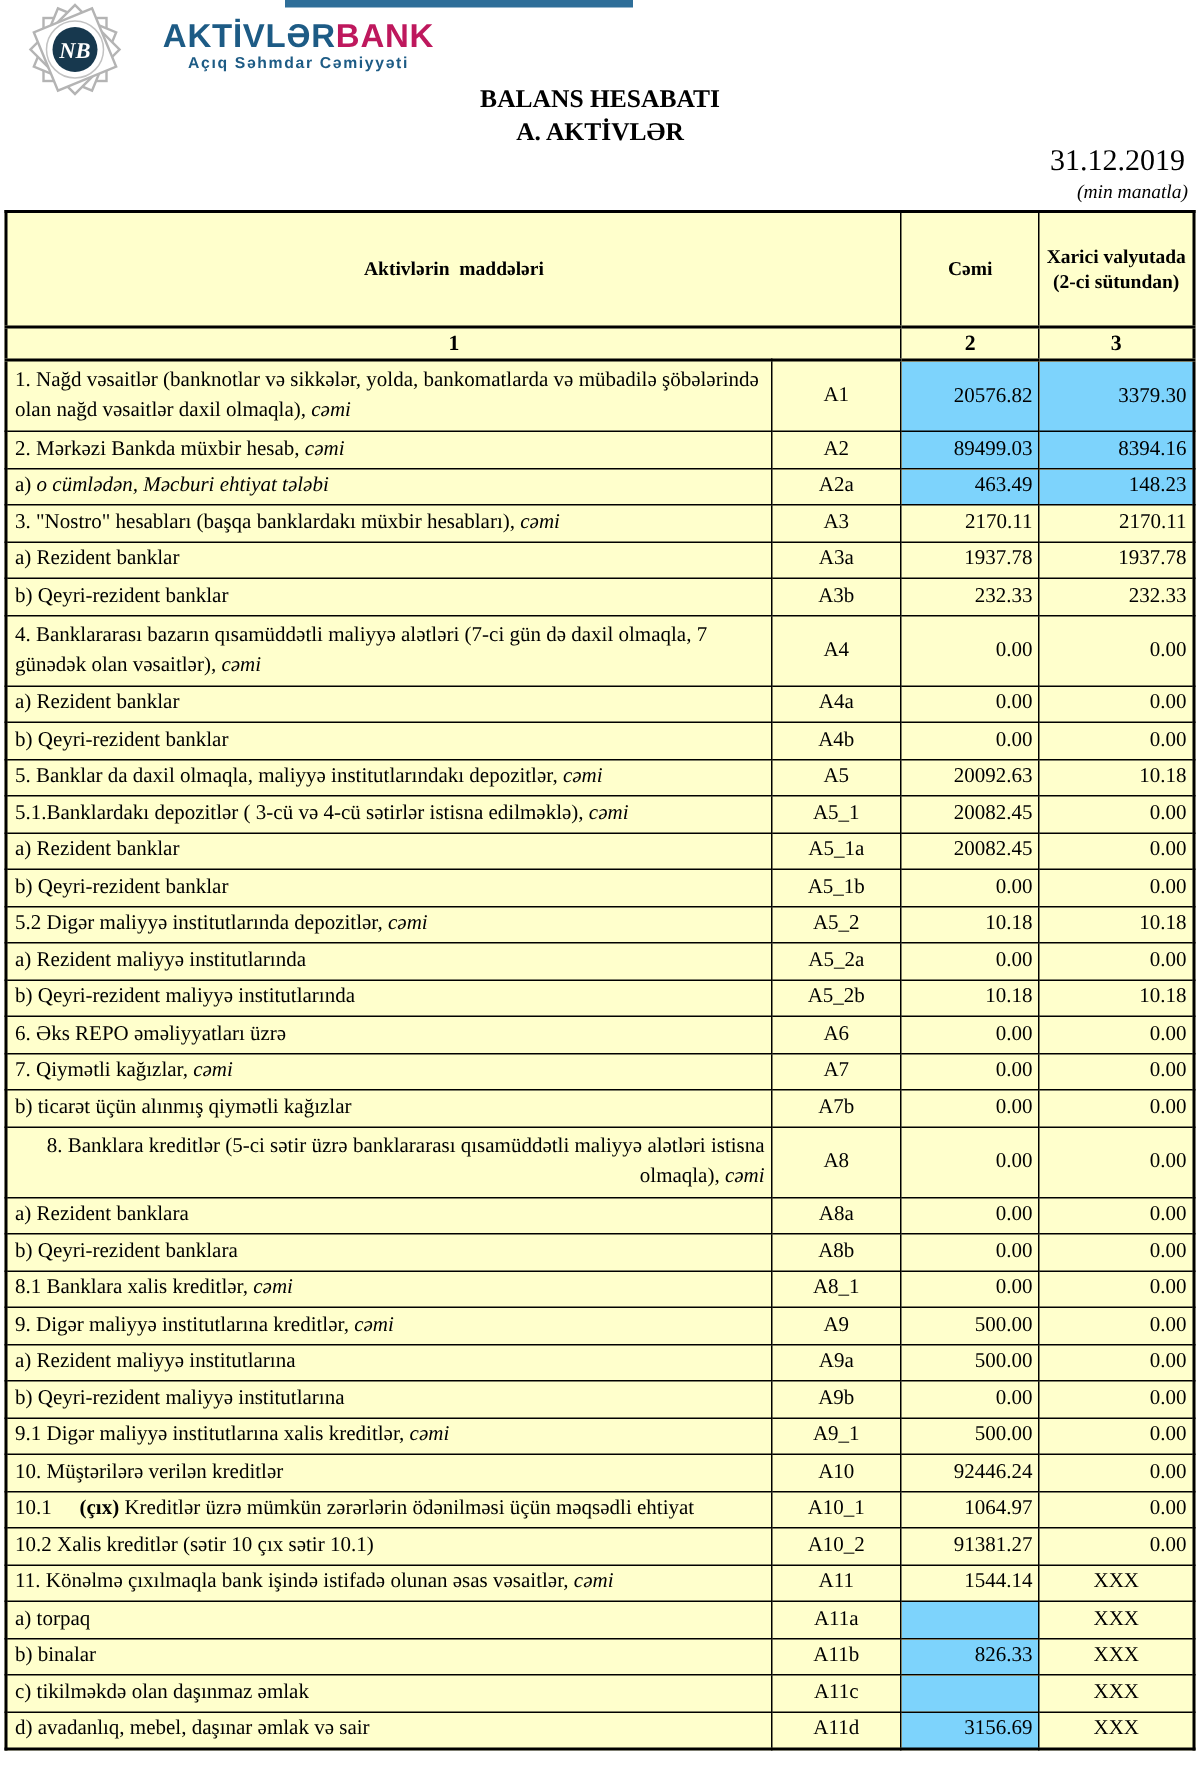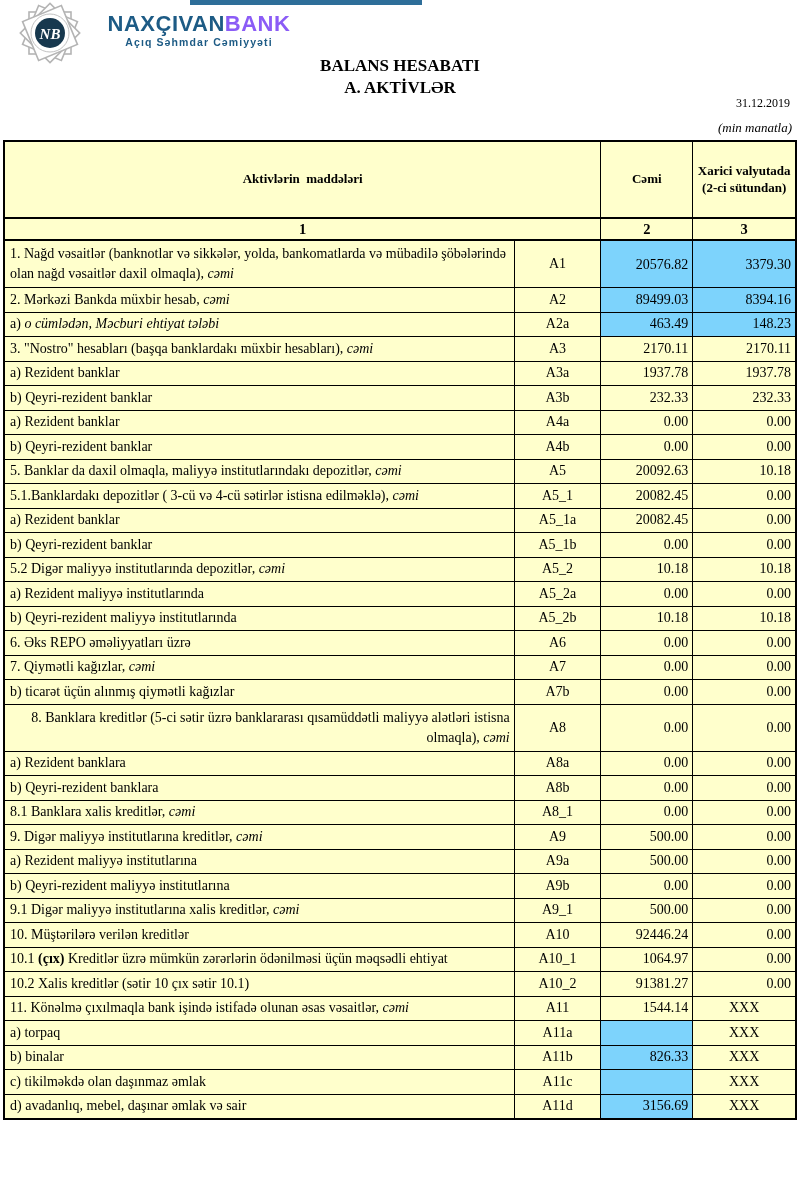--- a/index.html
+++ b/index.html
@@ -8,27 +8,27 @@
 
   
   .topbar-fragment{position:absolute;left:190px;top:0;width:232px;height:5px;background:#2e6e99;}
 
   
   .logo-mark{position:absolute;left:18px;top:1px;width:64px;height:64px;}
   .logo-text{position:absolute;left:92px;top:12px;width:214px;text-align:center;
              font-family:"Liberation Sans",sans-serif;}
   .logo-name{font-size:22px;font-weight:bold;letter-spacing:.5px;line-height:1.05;white-space:nowrap;}
   .logo-name .primary{color:#1d5b85;}
-  .logo-name .secondary{color:#8b5cf6;}
+  .logo-name .secondary{color:#be185d;}
   .logo-sub{margin-top:1px;font-size:10.5px;font-weight:bold;color:#1d5b85;letter-spacing:1.1px;}
 
   
   .doc-title{position:absolute;top:55px;left:0;width:100%;text-align:center;
              font-weight:bold;font-size:17px;line-height:22px;}
-  .report-date{position:absolute;top:96px;right:10px;font-size:12px;}
+  .report-date{position:absolute;top:96px;right:10px;font-size:20px;}
   .report-unit{position:absolute;top:120px;right:8px;font-size:13px;font-style:italic;}
 
   
   table.balance{position:absolute;left:3px;top:140px;width:794px;
                 border-collapse:collapse;background:#ffffcc;table-layout:fixed;}
   table.balance{border:2px solid #000;}
   .balance th,.balance td{border:1px solid #000;overflow:hidden;}
 
   .balance thead th{height:71px;font-size:13px;font-weight:bold;text-align:center;
                     vertical-align:middle;padding:2px 4px;line-height:1.25;}
@@ -37,21 +37,21 @@
 
   .balance tbody td{height:21.5px;font-size:14px;vertical-align:middle;padding:0;}
   .balance tbody tr.tall td{height:44px;}
   .c-label{text-align:left;padding:1px 4px 1px 5px !important;line-height:1.42;}
   .c-code{text-align:center;font-size:14.5px;}
   .c-num{text-align:right;padding-right:4px !important;font-size:14.5px;}
   .c-num.center{text-align:center;padding-right:0 !important;}
   .white{background:#7dd3fc;}
   .vtop{vertical-align:top;padding-top:1px !important;}
   .it{font-style:italic;}
-  .bd{font-weight:bold;}
+  .bd{font-weight:bold;margin-left:15px;}
 </style>
 </head>
 <body>
 
 <div class="page">
 
   <div class="topbar-fragment"></div>
 
   <svg class="logo-mark" viewBox="0 0 64 64" xmlns="http://www.w3.org/2000/svg">
     <g stroke="#b4b4b4" fill="#ffffff" stroke-width="1.6">
@@ -60,21 +60,21 @@
       <rect x="11" y="11" width="42" height="42" transform="rotate(45 32 32)"></rect>
       <rect x="11" y="11" width="42" height="42" transform="rotate(67.5 32 32)"></rect>
     </g>
     <circle cx="32" cy="32" r="19" fill="#ffffff" stroke="#c2c2c2" stroke-width="1"></circle>
     <circle cx="32" cy="32" r="15" fill="#17384e"></circle>
     <text x="32" y="37.5" text-anchor="middle" font-size="15" font-weight="bold" font-style="italic" font-family="Liberation Serif, serif" fill="#ffffff">NB</text>
   </svg>
 
   <div class="logo-text">
     <div class="logo-name">
-      <span class="primary">NAXÇIVAN</span><span class="secondary">BANK</span>
+      <span class="primary">AKTİVLƏR</span><span class="secondary">BANK</span>
     </div>
     <div class="logo-sub">Açıq Səhmdar Cəmiyyəti</div>
   </div>
 
   <div class="doc-title">
     <div>BALANS HESABATI</div>
     <div>A. AKTİVLƏR</div>
   </div>
 
   <div class="report-date">31.12.2019</div>
@@ -129,20 +129,26 @@
           <td class="c-code">A3a</td>
           <td class="c-num">1937.78</td>
           <td class="c-num">1937.78</td>
         </tr>
         <tr>
           <td class="c-label" style="padding-left: 34px;"><span>b) Qeyri-rezident banklar</span></td>
           <td class="c-code">A3b</td>
           <td class="c-num">232.33</td>
           <td class="c-num">232.33</td>
         </tr>
+        <tr class="tall">
+          <td class="c-label" style="padding-left: 5px;"><span>4. Banklararası bazarın qısamüddətli maliyyə alətləri (7-ci gün də daxil olmaqla, 7 günədək olan vəsaitlər), </span><span class="it">cəmi</span></td>
+          <td class="c-code">A4</td>
+          <td class="c-num">0.00</td>
+          <td class="c-num">0.00</td>
+        </tr>
         <tr>
           <td class="c-label" style="padding-left: 34px;"><span>a) Rezident banklar</span></td>
           <td class="c-code">A4a</td>
           <td class="c-num">0.00</td>
           <td class="c-num">0.00</td>
         </tr>
         <tr>
           <td class="c-label" style="padding-left: 34px;"><span>b) Qeyri-rezident banklar</span></td>
           <td class="c-code">A4b</td>
           <td class="c-num">0.00</td>

